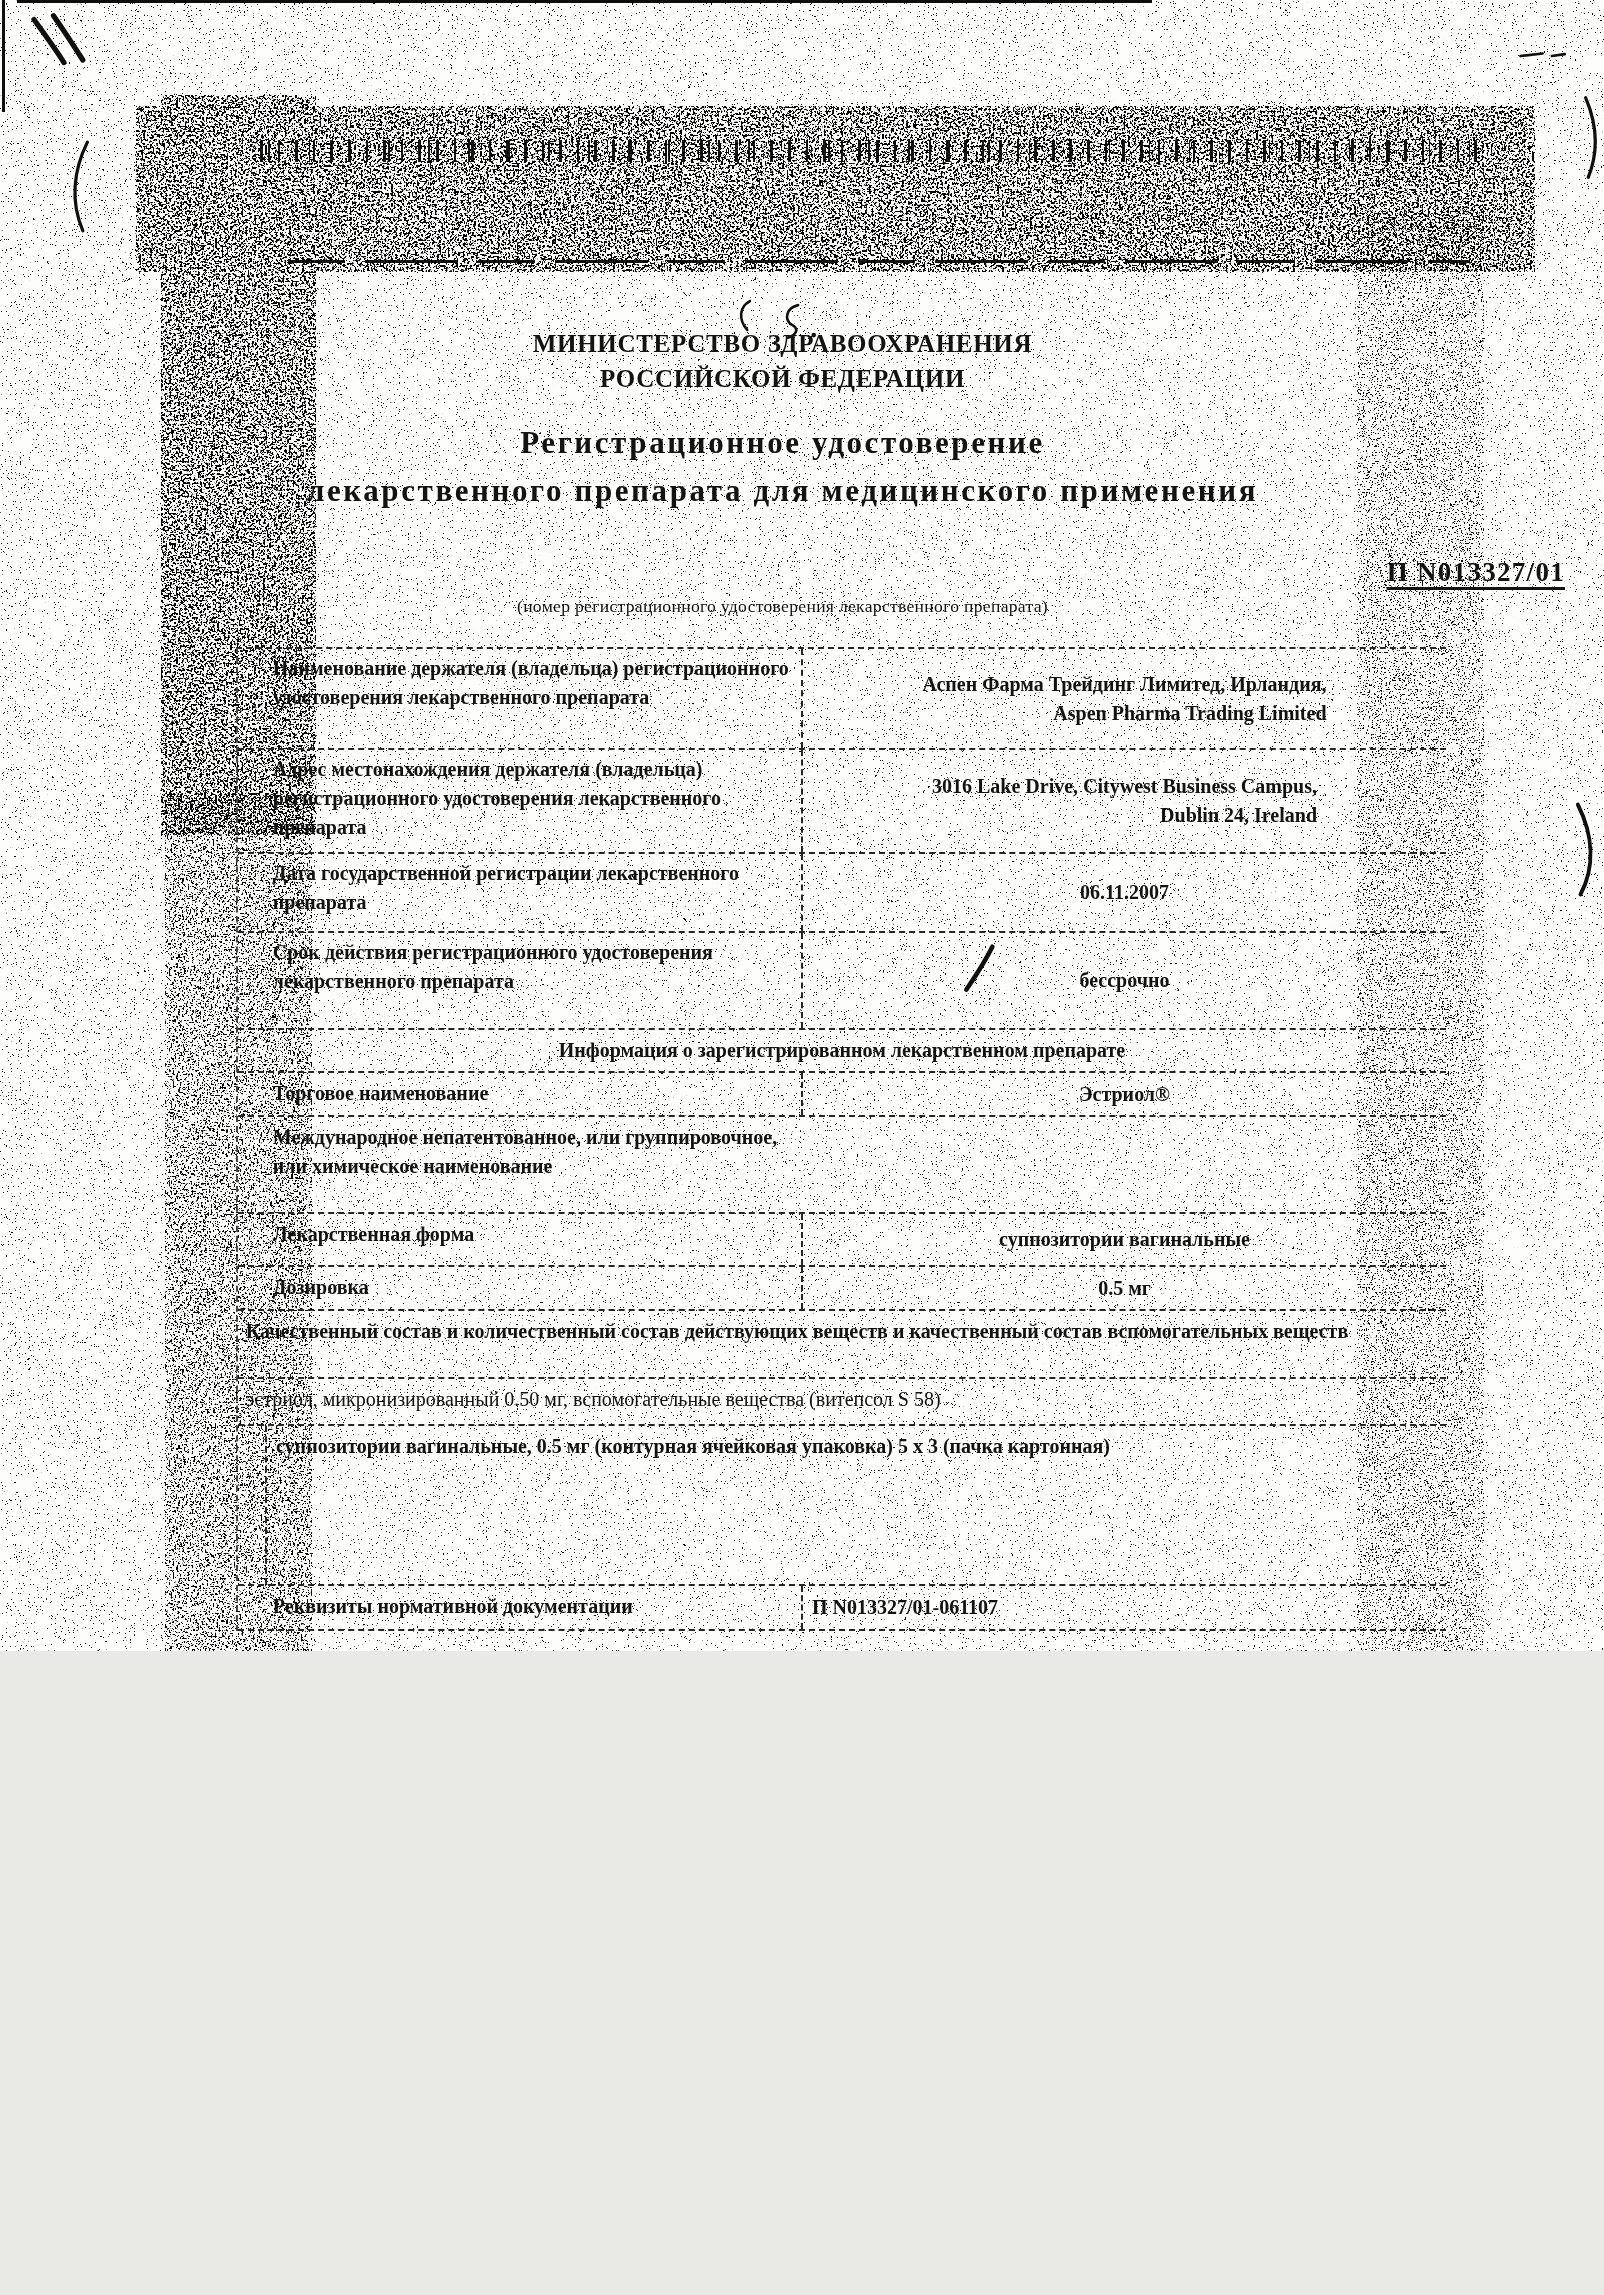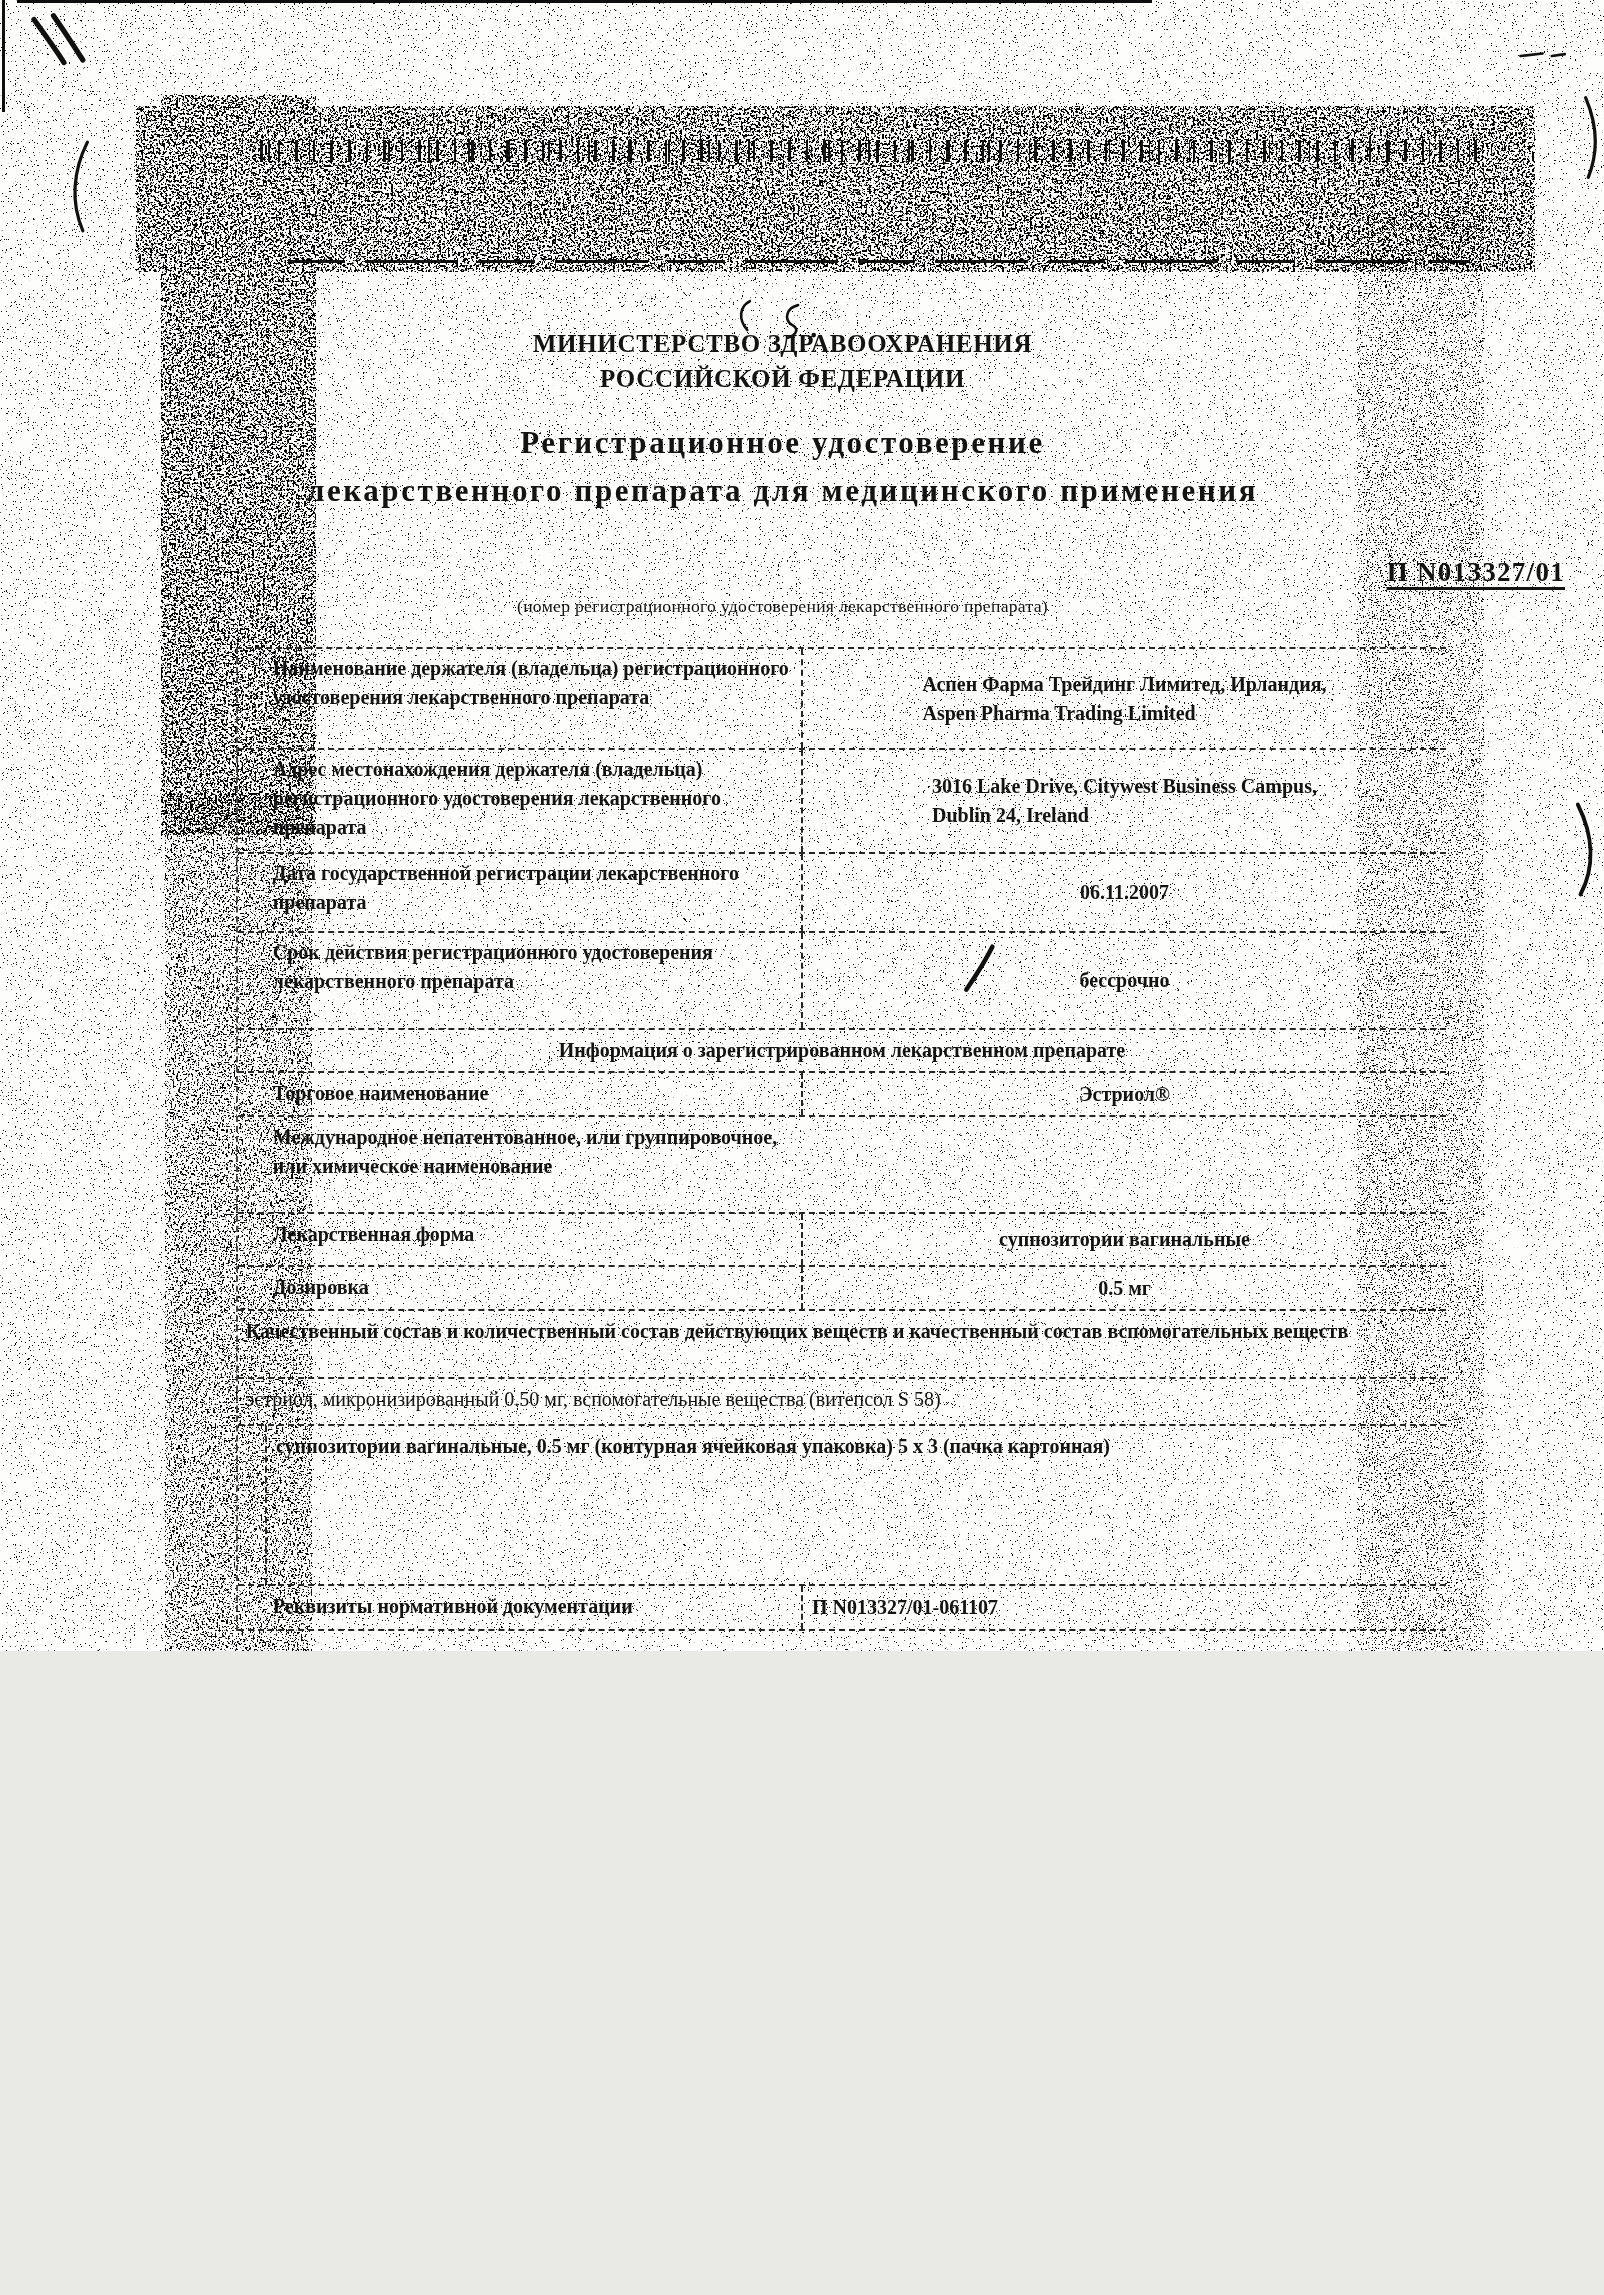--- a/index.html
+++ b/index.html
@@ -66,21 +66,21 @@
   .reg-table{
     position:absolute;top:647px;left:236px;width:1208px;
     border-top:2px dashed #262626;border-left:2px dashed #454545;
     font-size:20px;line-height:29px;
   }
   .trow{display:flex;border-bottom:2px dashed #262626;padding-left:27px;}
   .tlabel{width:536px;flex:0 0 536px;padding:5.2px 10.4px 5.2px 7.8px;font-weight:700;box-sizing:border-box;}
   .tvalue{
     flex:1;border-left:2px dashed #262626;font-weight:700;
     display:flex;align-items:center;justify-content:center;
-    text-align:left;padding:5.2px 13px;white-space:pre-line;box-sizing:border-box;
+    text-align:right;padding:5.2px 13px;white-space:pre-line;box-sizing:border-box;
   }
   .left-val .tvalue{justify-content:flex-start;text-align:left;padding-left:9px;}
   .top-val .tvalue{align-items:flex-start;}
   .section-row{border-bottom:2px dashed #262626;text-align:center;font-weight:700;padding:5.9px 0 6.5px 0;min-height:39px;box-sizing:border-box;}
   .full-row{border-bottom:2px dashed #262626;font-weight:700;padding:5.9px 10.4px 5.9px 7.8px;box-sizing:border-box;}
   .full-row.regular{font-weight:400;}
 
   .h-holder{min-height:99px;}
   .h-address{min-height:102px;}
   .h-regdate{min-height:77px;}

